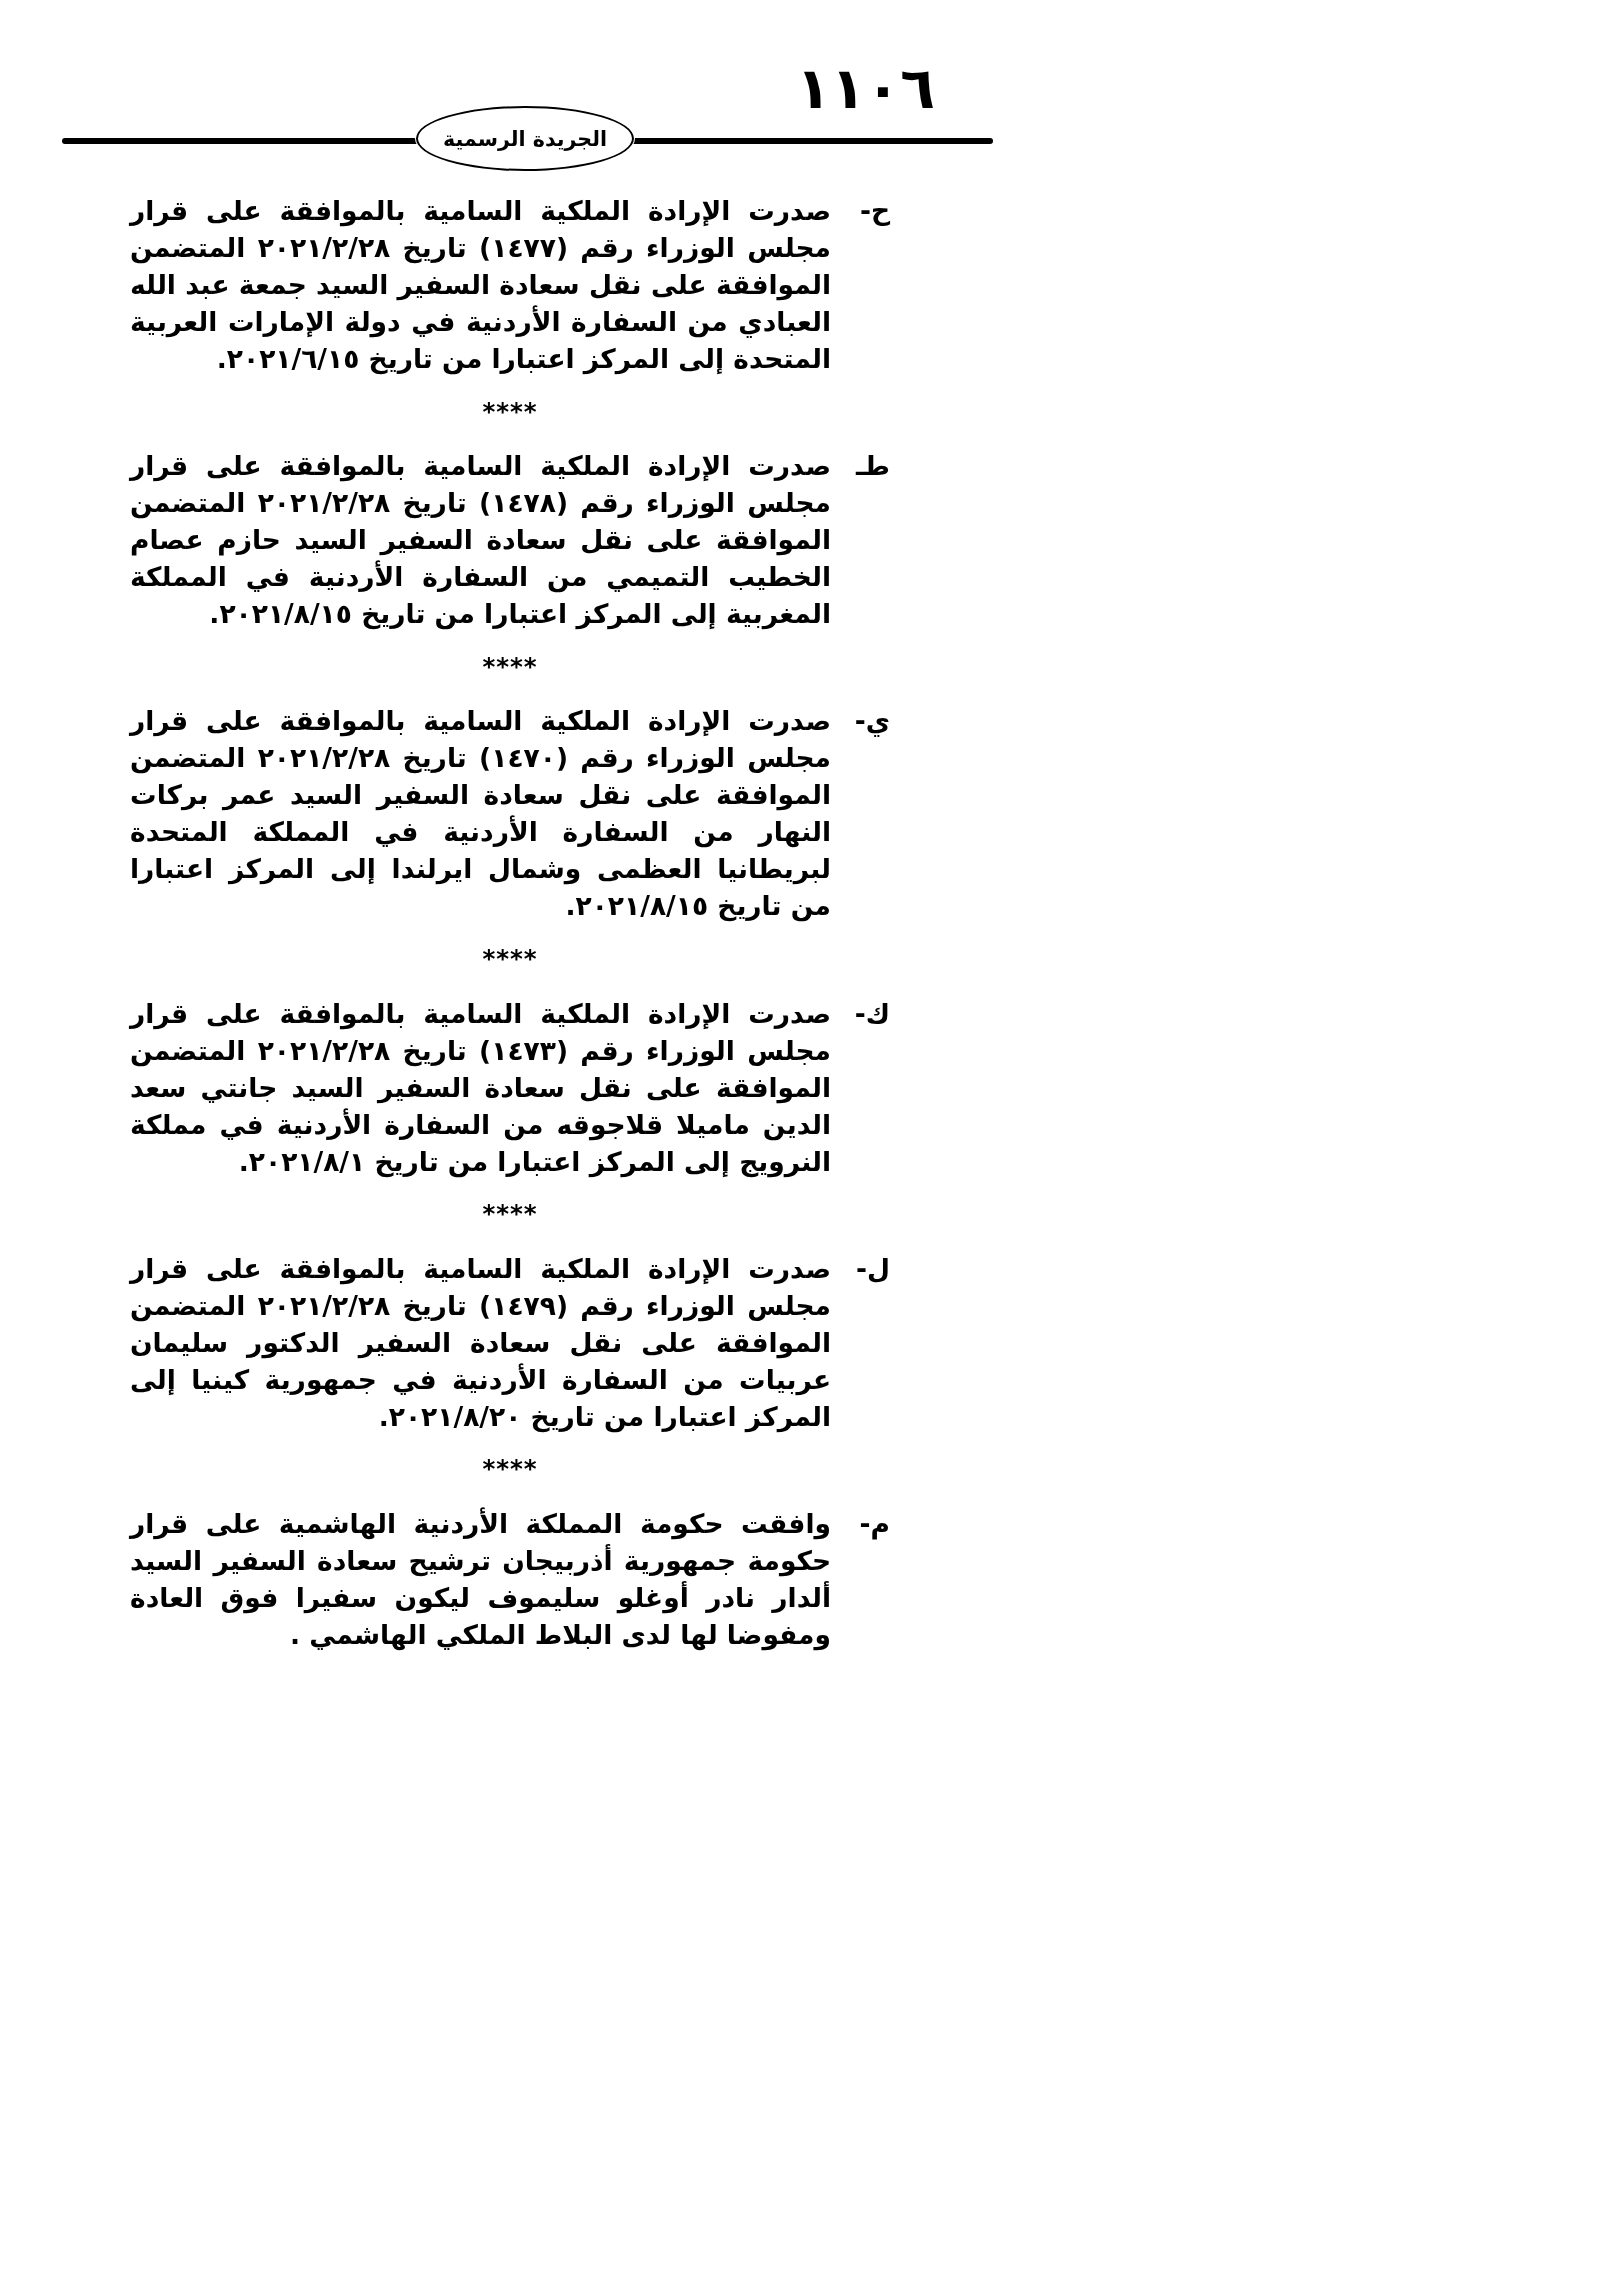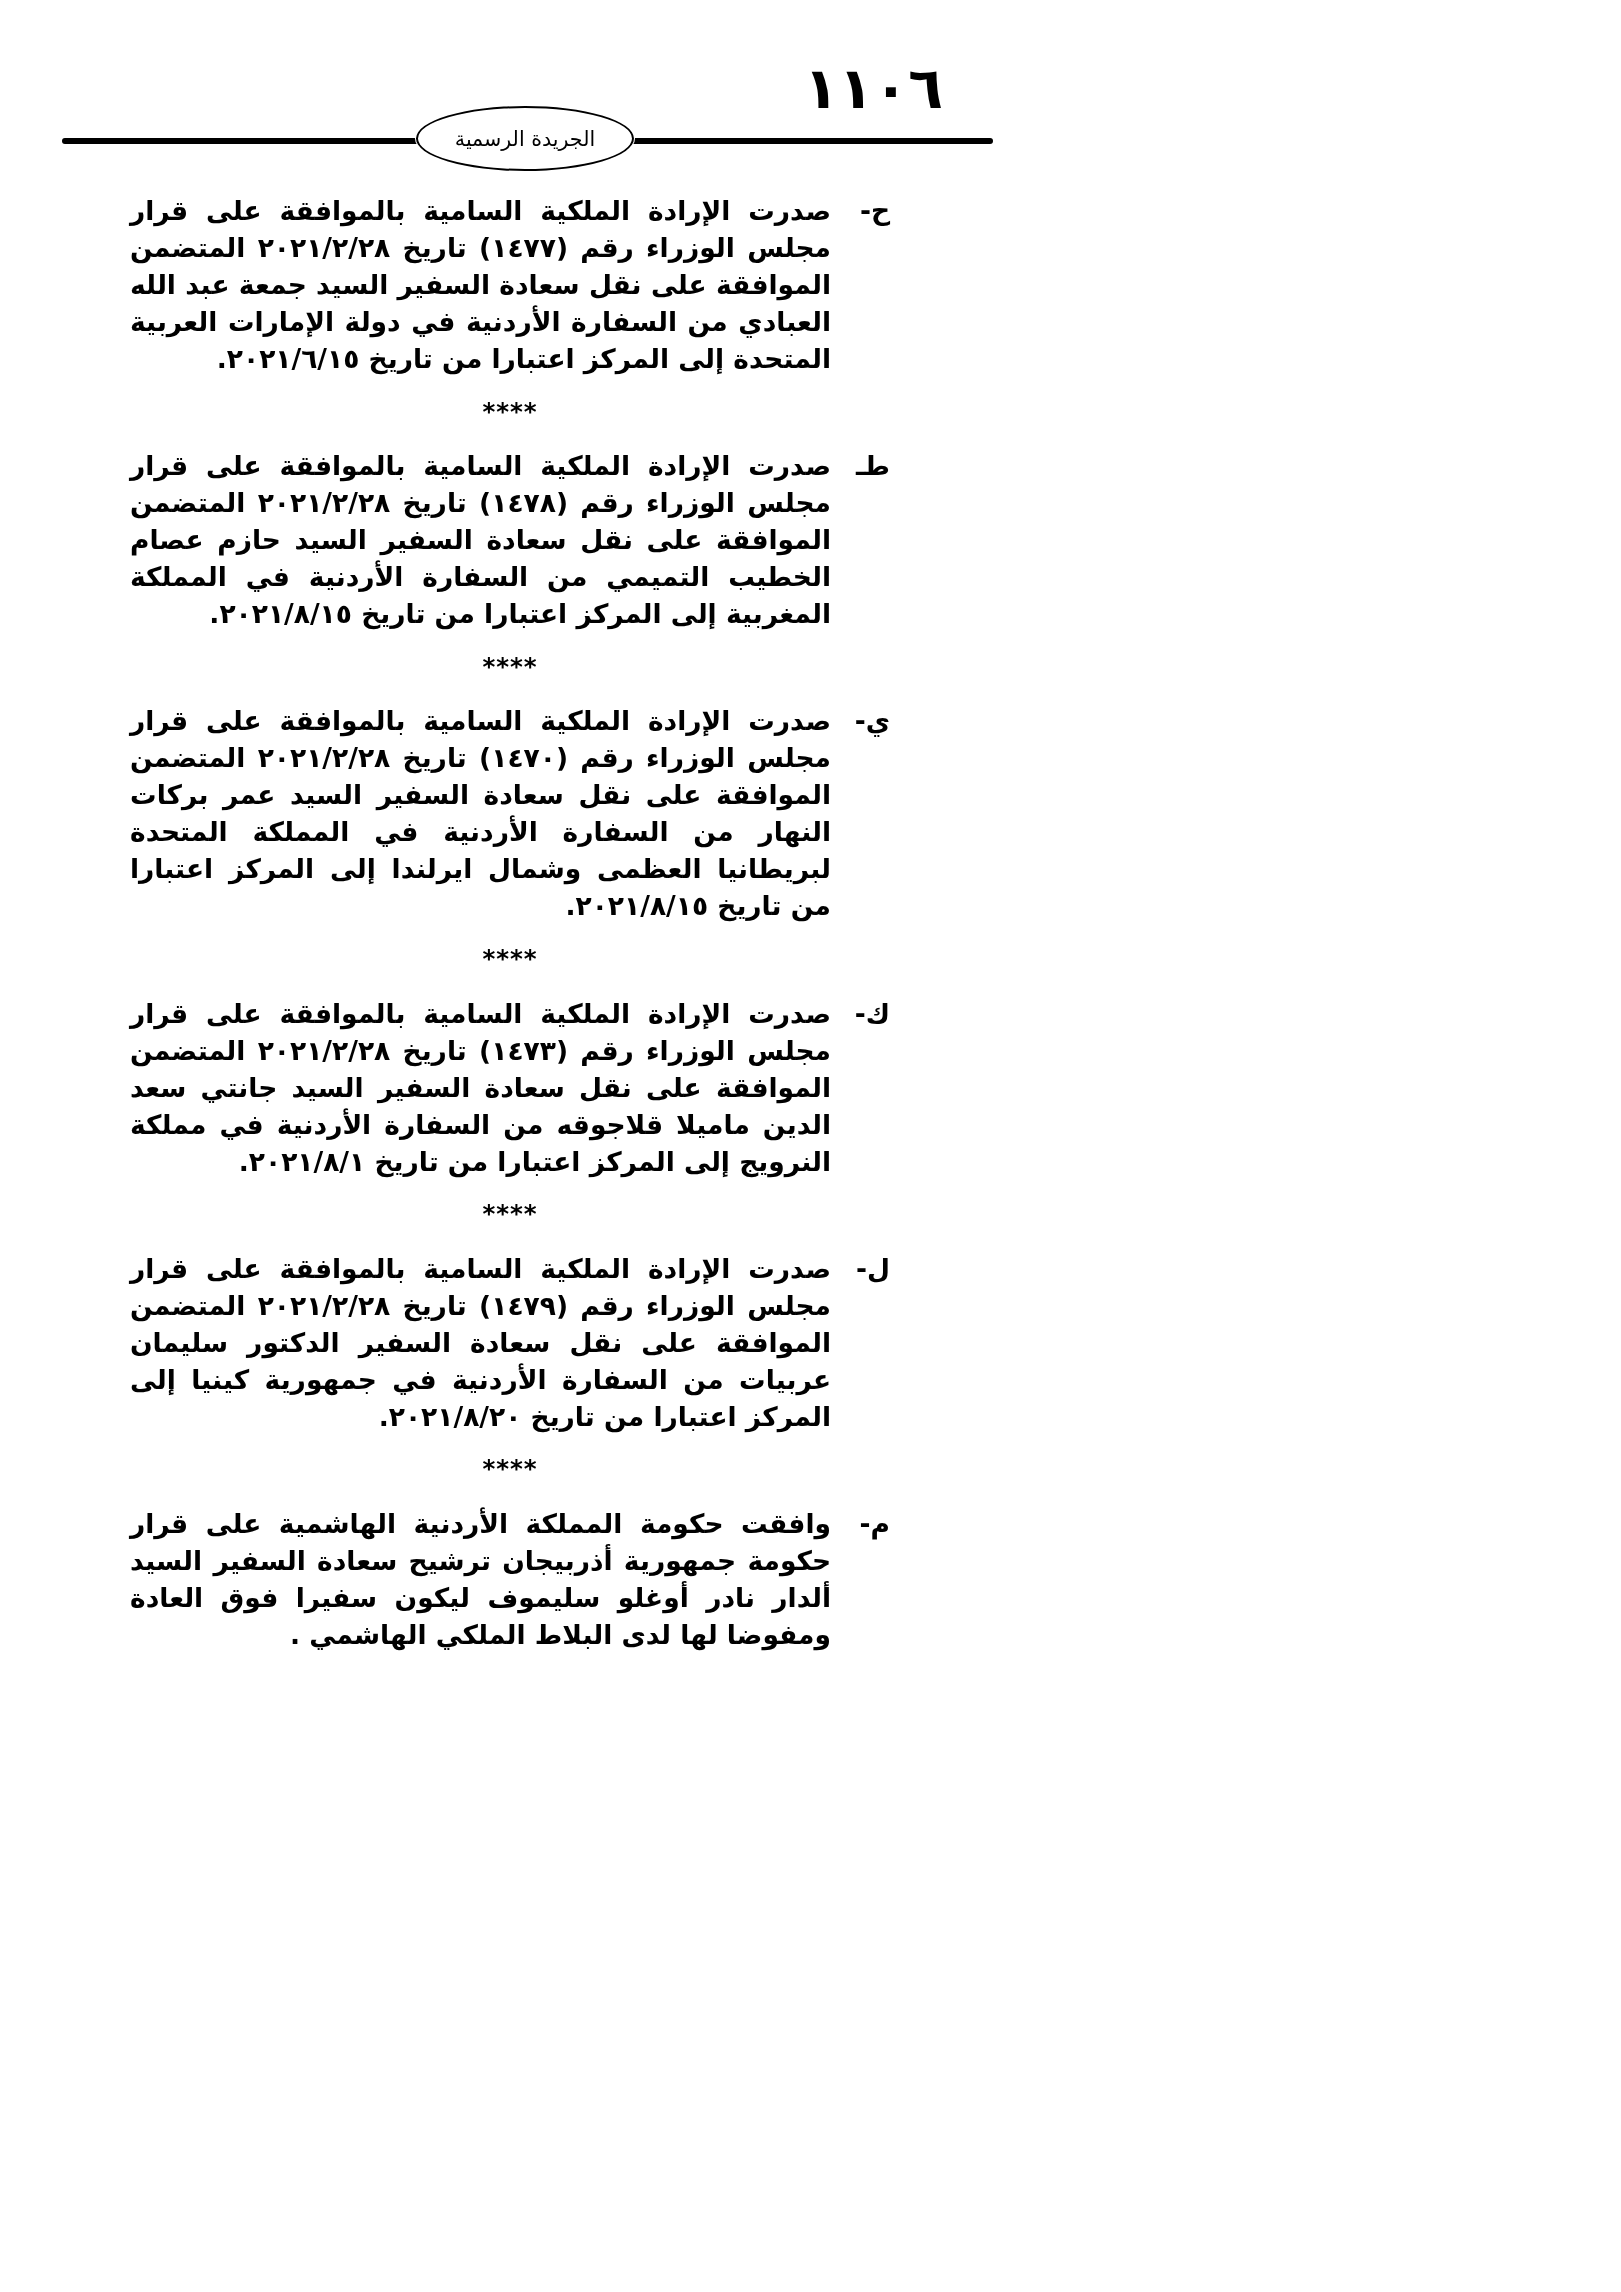--- a/index.html
+++ b/index.html
@@ -14,21 +14,21 @@
     background: #ffffff;
     color: #000000;
     font-family: "DejaVu Sans", "Liberation Sans", sans-serif;
     overflow: hidden;
   }
   .page-number {
     position: absolute;
     top: 55px;
     left: 796px;
     width: 147px;
-    text-align: right;
+    text-align: left;
     font-size: 57px;
     font-weight: 700;
     direction: rtl;
     letter-spacing: 2px;
   }
   .header-rule {
     position: absolute;
     top: 138px;
     left: 62px;
     width: 931px;
@@ -45,21 +45,21 @@
     background: #ffffff;
     border: 2.9px solid #000000;
     border-radius: 50%;
     box-shadow: 0 0 0 1px #ffffff;
     display: flex;
     align-items: center;
     justify-content: center;
   }
   .banner-text {
     font-size: 20.6px;
-    font-weight: 400;
+    font-weight: 700;
     direction: rtl;
     white-space: nowrap;
   }
   .content {
     position: absolute;
     top: 192px;
     left: 130px;
     width: 760px;
     direction: rtl;
   }

